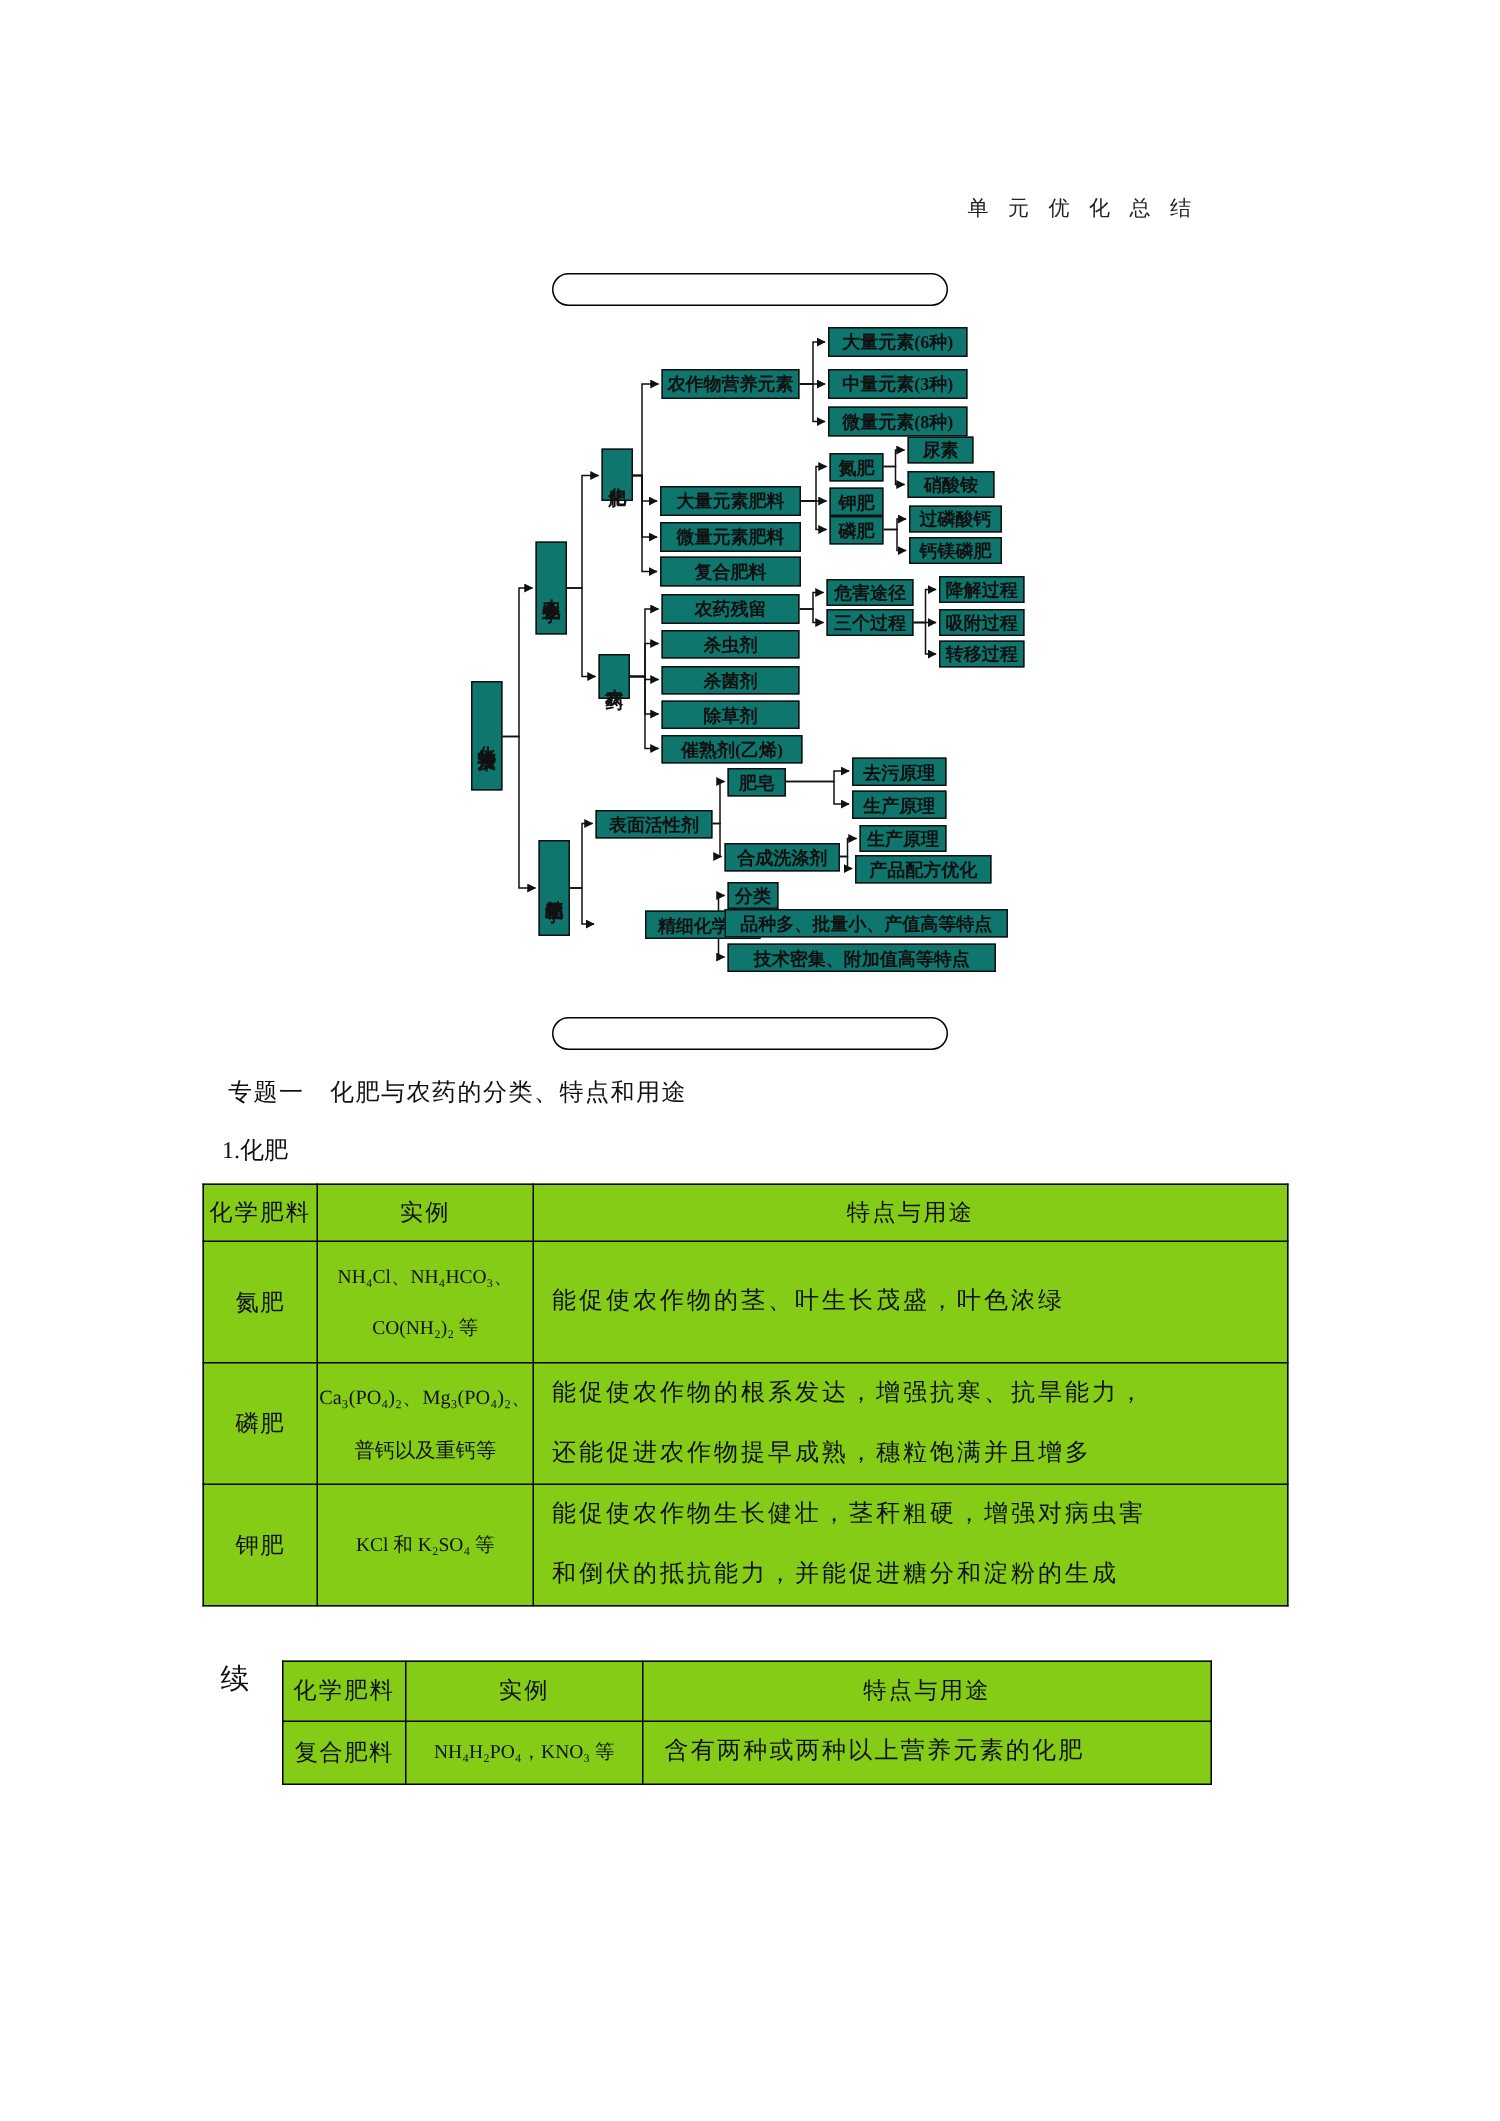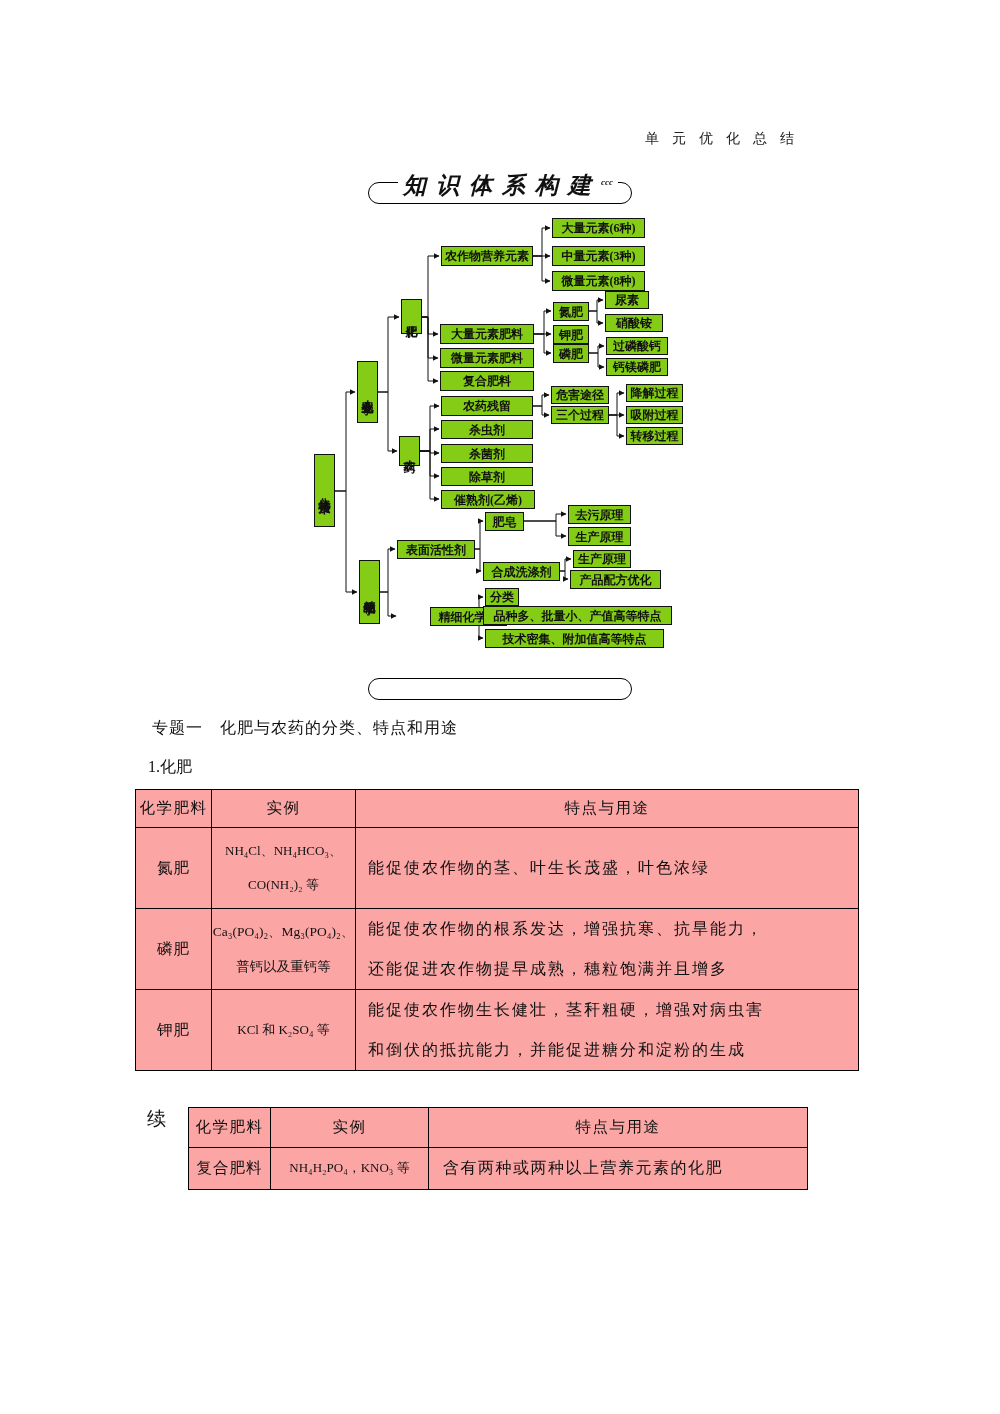--- a/index.html
+++ b/index.html
@@ -28,31 +28,31 @@
     line-height:28px; white-space:nowrap;
   }
   .banner .deco {
     font-size:9px; letter-spacing:0; font-style:italic; vertical-align:8px;
   }
   
   .diagram { position:absolute; left:280px; top:210px; width:420px; height:452px; }
   .diagram svg.links { position:absolute; left:0; top:0; width:420px; height:452px; }
   .diagram polyline, .diagram line { fill:none; stroke:#111; stroke-width:1; }
   .nd {
-    position:absolute; box-sizing:border-box; border:1px solid #111; background:#84cc16;
+    position:absolute; box-sizing:border-box; border:1px solid #111; background:#0f766e;
     display:flex; align-items:center; justify-content:center;
     font-size:12px; font-weight:bold; line-height:1; white-space:nowrap; color:#111;
   }
   .nd.v { writing-mode:vertical-rl; text-orientation:upright; letter-spacing:1px; }
   
   .topic-heading { position:absolute; left:152px; top:718px; font-size:16px; letter-spacing:1px; }
   .sub-heading   { position:absolute; left:148px; top:757px; font-size:16px; }
   .continued     { position:absolute; left:147px; top:1106px; font-size:19px; letter-spacing:4px; }
   
-  table.tbl { position:absolute; border-collapse:collapse; table-layout:fixed; background:#fca5a5; }
+  table.tbl { position:absolute; border-collapse:collapse; table-layout:fixed; background:#84cc16; }
   .tbl th, .tbl td {
     border:1px solid #000; text-align:center; vertical-align:middle;
     padding:0; color:#111; overflow:hidden;
   }
   .tbl th { font-weight:normal; font-size:15.5px; letter-spacing:1.5px; }
   td.c-type { font-size:15.5px; letter-spacing:1px; }
   td.c-examples { font-size:13px; line-height:2.6; white-space:pre-line; }
   td.c-features {
     font-size:16px; letter-spacing:2px; line-height:2.5;
     white-space:pre-line; text-align:left; padding-left:12px;
@@ -62,21 +62,20 @@
 </style>
 </head>
 <body>
 
 <div class="page">
 
   <div class="page-header">单元优化总结</div>
 
   <div class="banner" style="left:368px; top:168px;">
     <div class="capsule"></div>
-    <span class="title"><span>知识体系构建</span><span class="deco">ccc</span></span>
   </div>
 
   <div class="diagram">
     <svg class="links" viewBox="0 0 420 452">
       <defs>
         <marker id="arr" markerWidth="7" markerHeight="7" refX="5.5" refY="3" orient="auto" markerUnits="userSpaceOnUse">
           <path d="M0,0 L6,3 L0,6 Z" fill="#111"></path>
         </marker>
       </defs>
       <polyline points="55,281 66,281 66,182 75,182" marker-end="url(#arr)"></polyline>

